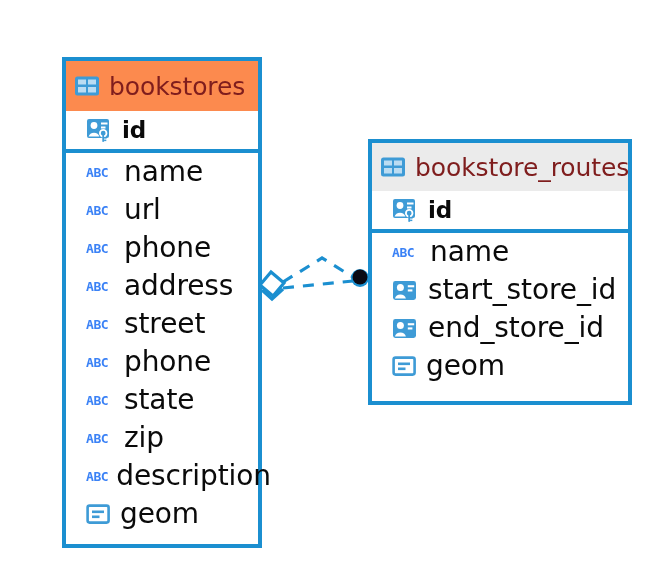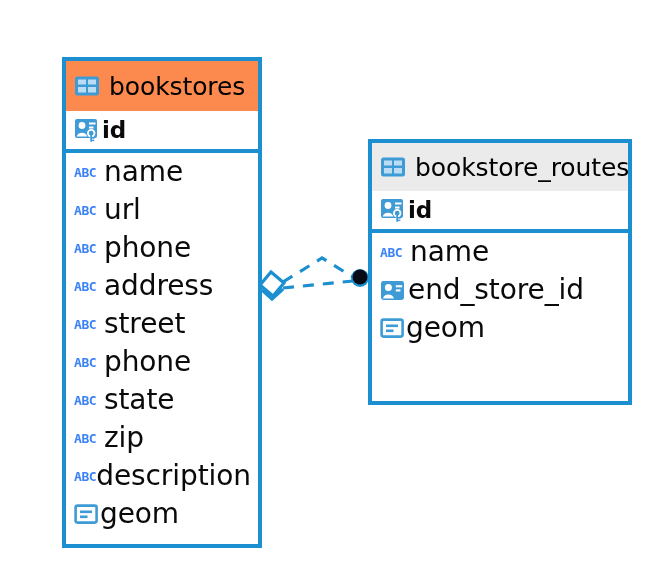--- a/index.html
+++ b/index.html
@@ -48,21 +48,21 @@
     box-sizing: border-box;
     padding: 0 8px;
     gap: 9px;
     flex: 0 0 auto;
   }
   .entity-header.accent-orange { background: #FC8A4E; }
   .entity-header.accent-gray   { background: #EBEBEB; }
 
   .entity-title {
     font-size: 25px;
-    color: #000000;
+    color: #7f1d1d;
     line-height: 1;
     white-space: nowrap;
     letter-spacing: -0.1px;
   }
 
   .pk-separator {
     flex: 0 0 auto;
     height: 4px;
     background: #1B8FD0;
   }
@@ -70,22 +70,23 @@
   .field-list {
     flex: 1 1 auto;
     display: flex;
     flex-direction: column;
     padding: 0;
   }
 
   .field-row {
     display: flex;
     align-items: center;
+    gap: 8px;
     box-sizing: border-box;
-    padding: 0 8px;
+    padding: 0 20px;
     flex: 0 0 auto;
   }
 
   .field-label {
     font-size: 28px;
     color: #0a0a0a;
     line-height: 1;
     white-space: nowrap;
     letter-spacing: -0.1px;
   }
@@ -276,20 +277,32 @@
 
     <div class="pk-separator"></div>
 
     <div class="field-list">
 
       <div class="field-row">
         <span class="abc-glyph">ABC</span>
         <span class="field-label">name</span>
       </div>
 
+      <div class="field-row">
+        <span class="field-icon">
+          <svg width="28" height="23" viewBox="0 0 28 23">
+            <rect x="1" y="2" width="23" height="19" rx="2.4" fill="#3E9BD6"></rect>
+            <circle cx="8.4" cy="8.6" r="3.5" fill="#ffffff"></circle>
+            <path d="M 2.9 19.6 a 5.7 5.4 0 0 1 11 0 z" fill="#ffffff"></path>
+            <rect x="15.8" y="6.2" width="6.4" height="2.1" fill="#ffffff"></rect>
+            <rect x="15.8" y="10.4" width="4.6" height="2.1" fill="#ffffff"></rect>
+          </svg>
+        </span>
+        <span class="field-label">start_store_id</span>
+      </div>
 
       <div class="field-row">
         <span class="field-icon">
           <svg width="28" height="23" viewBox="0 0 28 23">
             <rect x="1" y="2" width="23" height="19" rx="2.4" fill="#3E9BD6"></rect>
             <circle cx="8.4" cy="8.6" r="3.5" fill="#ffffff"></circle>
             <path d="M 2.9 19.6 a 5.7 5.4 0 0 1 11 0 z" fill="#ffffff"></path>
             <rect x="15.8" y="6.2" width="6.4" height="2.1" fill="#ffffff"></rect>
             <rect x="15.8" y="10.4" width="4.6" height="2.1" fill="#ffffff"></rect>
           </svg>

